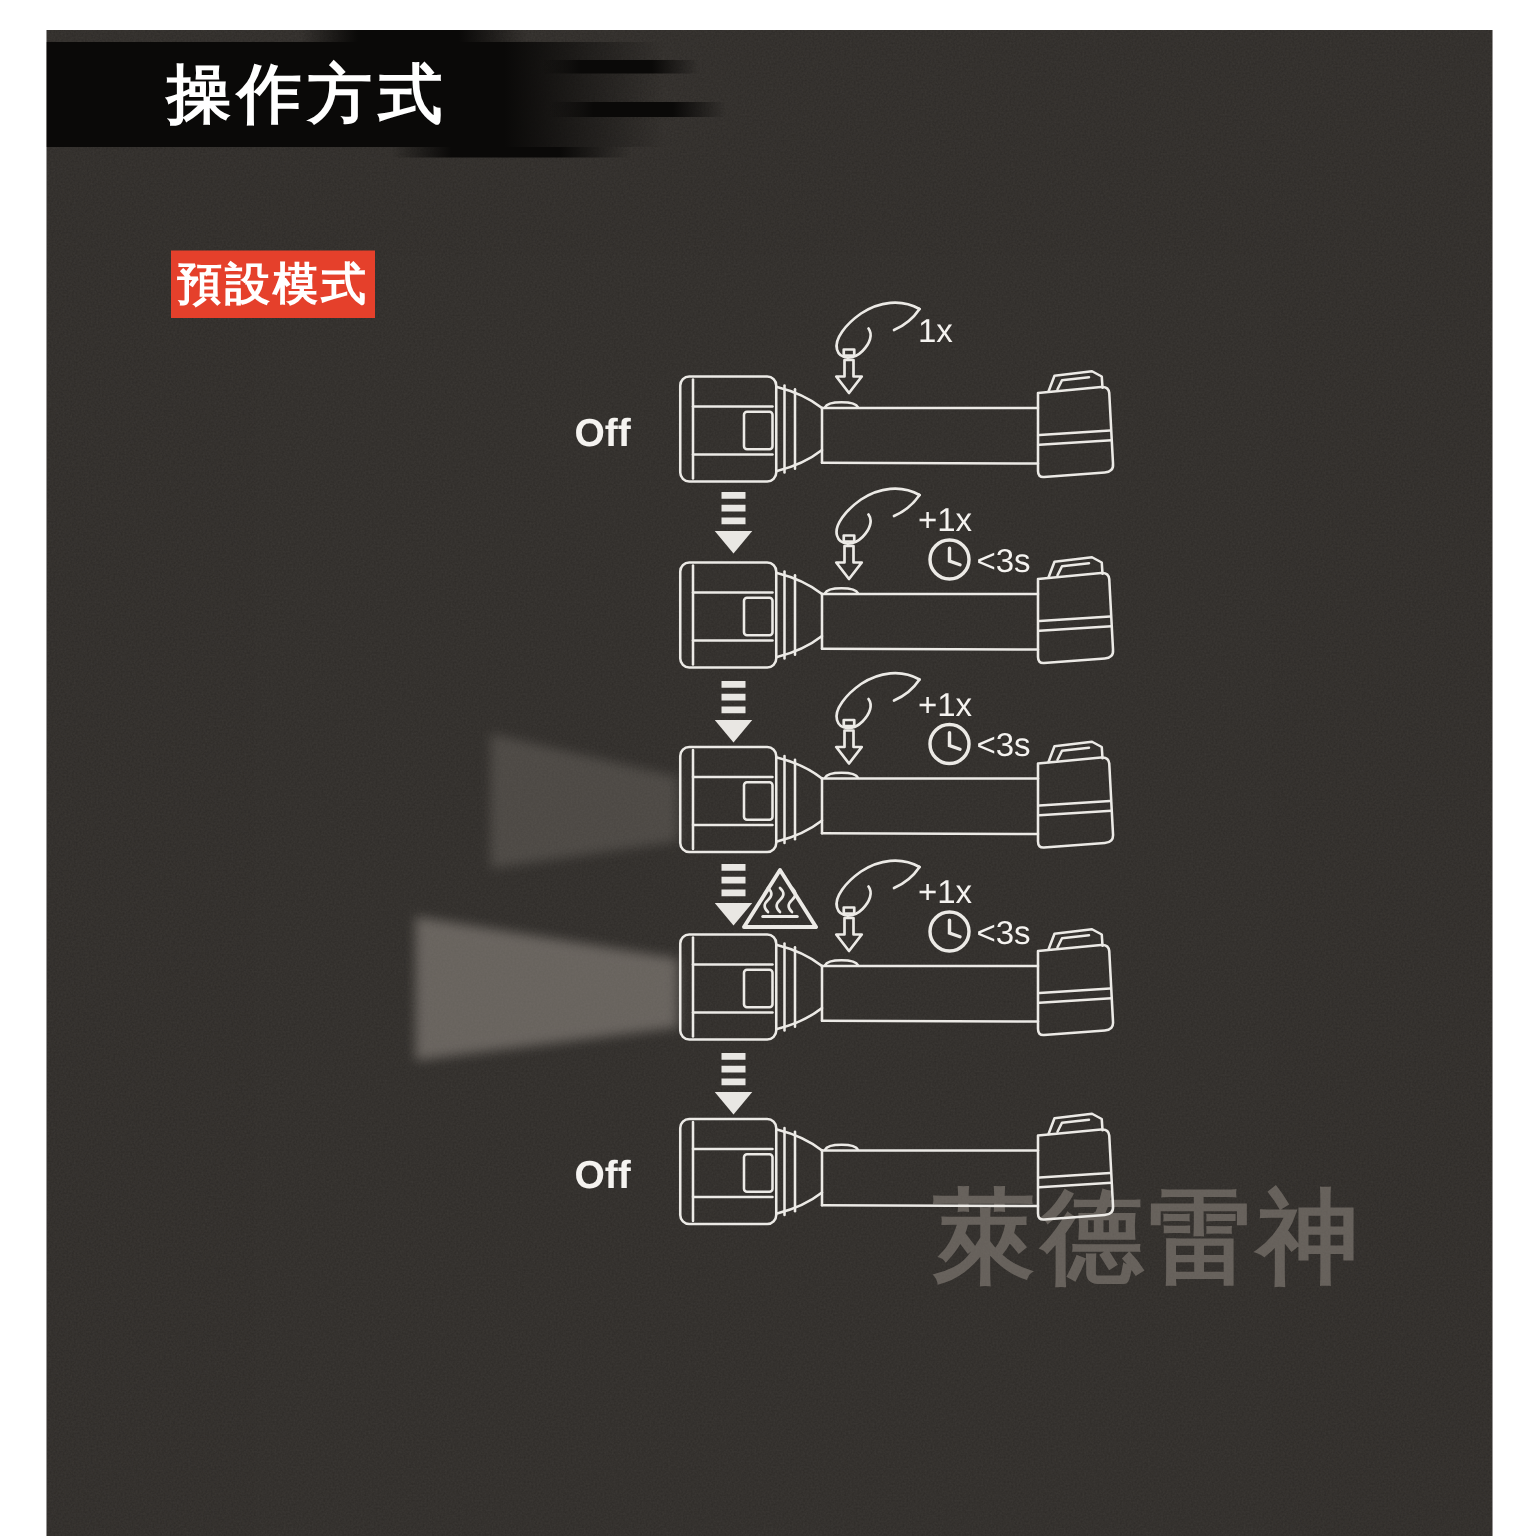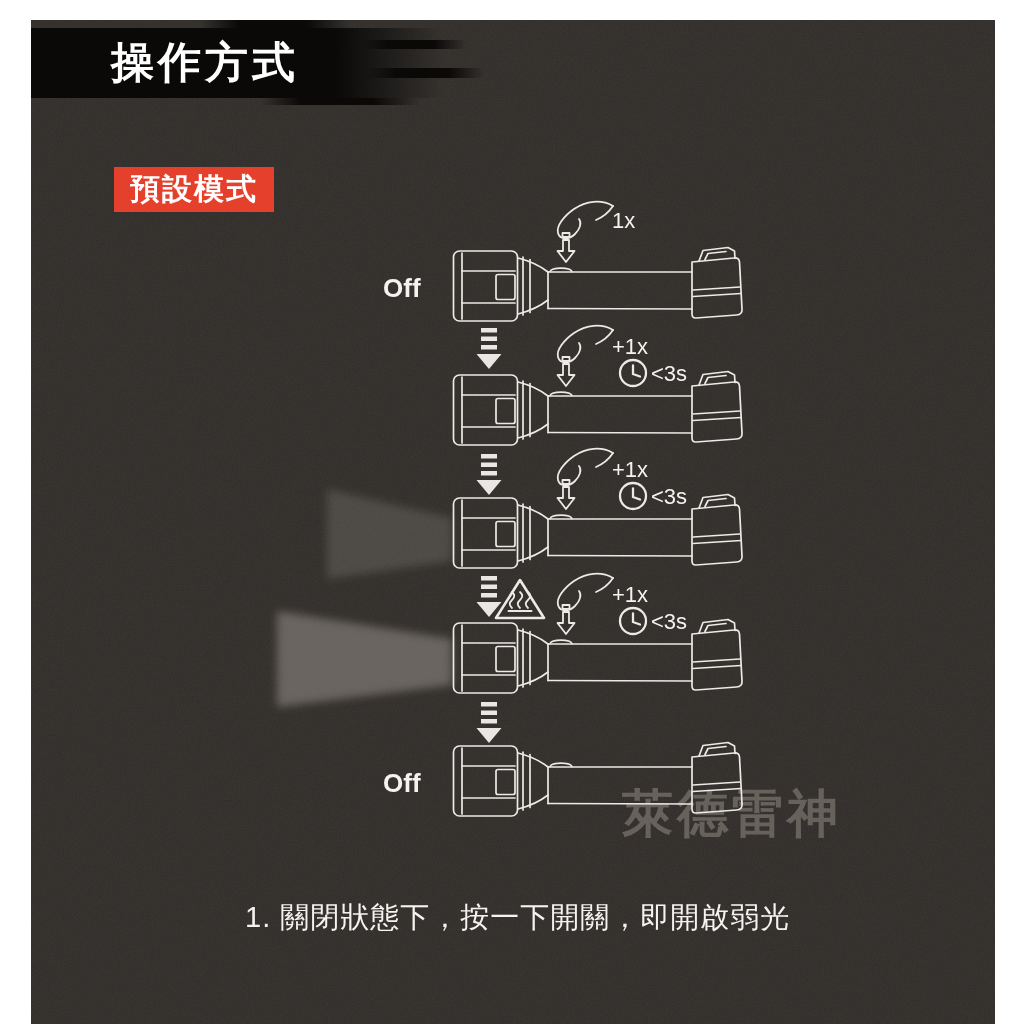--- a/index.html
+++ b/index.html
@@ -15,27 +15,27 @@
             background:linear-gradient(to right,#0a0908 0%,#0a0908 74%,rgba(10,9,8,0) 100%); }
   .banner .streak { position:absolute; background:linear-gradient(to right,rgba(10,9,8,0),#0a0908 25%,#0a0908 70%,rgba(10,9,8,0)); }
   .s1 { left:170px; top:-8px;  width:150px; height:8px; }
   .s2 { left:230px; top:70px;  width:160px; height:7px; }
   .s3 { left:330px; top:12px;  width:105px; height:9px; }
   .s4 { left:335px; top:40px;  width:118px; height:10px; }
   .title { position:absolute; left:80px; top:8px; height:70px; display:flex; align-items:center;
            color:#ffffff; font-size:43px; font-weight:bold; letter-spacing:4px; }
 
   
-  .badge { position:absolute; left:83px; top:147px; width:160px; height:45px;
+  .badge { position:absolute; left:83px; top:147px; width:136px; height:45px;
            background:#e5402b; display:flex; align-items:center; justify-content:center;
            color:#ffffff; font-size:30px; font-weight:bold; letter-spacing:2px; }
 
   
   .watermark { position:absolute; left:591px; top:760px; color:rgba(153,146,138,0.50);
-               font-size:51px; font-weight:bold; letter-spacing:4px; white-space:nowrap; }
+               font-size:68px; font-weight:bold; letter-spacing:4px; white-space:nowrap; }
 
   
   .diagram { position:absolute; inset:0; width:964px; height:1024px; }
 
   
   .instructions { position:absolute; left:214px; top:874px; color:#f5f3f0;
                   font-size:29px; line-height:46.5px; letter-spacing:1px; }
 </style>
 </head>
 <body>
@@ -158,17 +158,16 @@
       <use href="#clock" x="602" y="601"></use>
       <text x="620" y="609" fill="#f5f3f0" font-size="22">&lt;3s</text>
 
       <use href="#steparrow" x="458" y="682"></use>
 
       <use href="#flashlight" x="421" y="723"></use>
       <text x="352" y="772" fill="#f5f3f0" font-size="26" font-weight="600">Off</text>
     </svg>
 
     <div class="instructions">
-      <div>1. 關閉狀態下，按一下開關，即開啟弱光</div>
     </div>
 
   </div>
 </div>
 
 </body></html>

